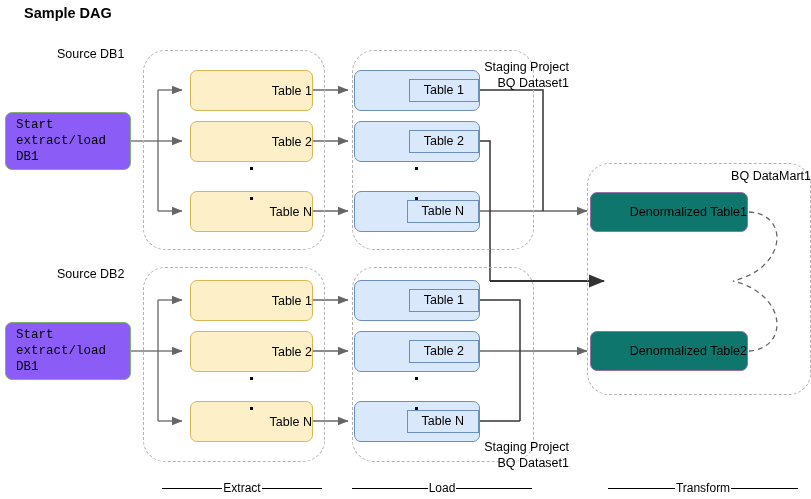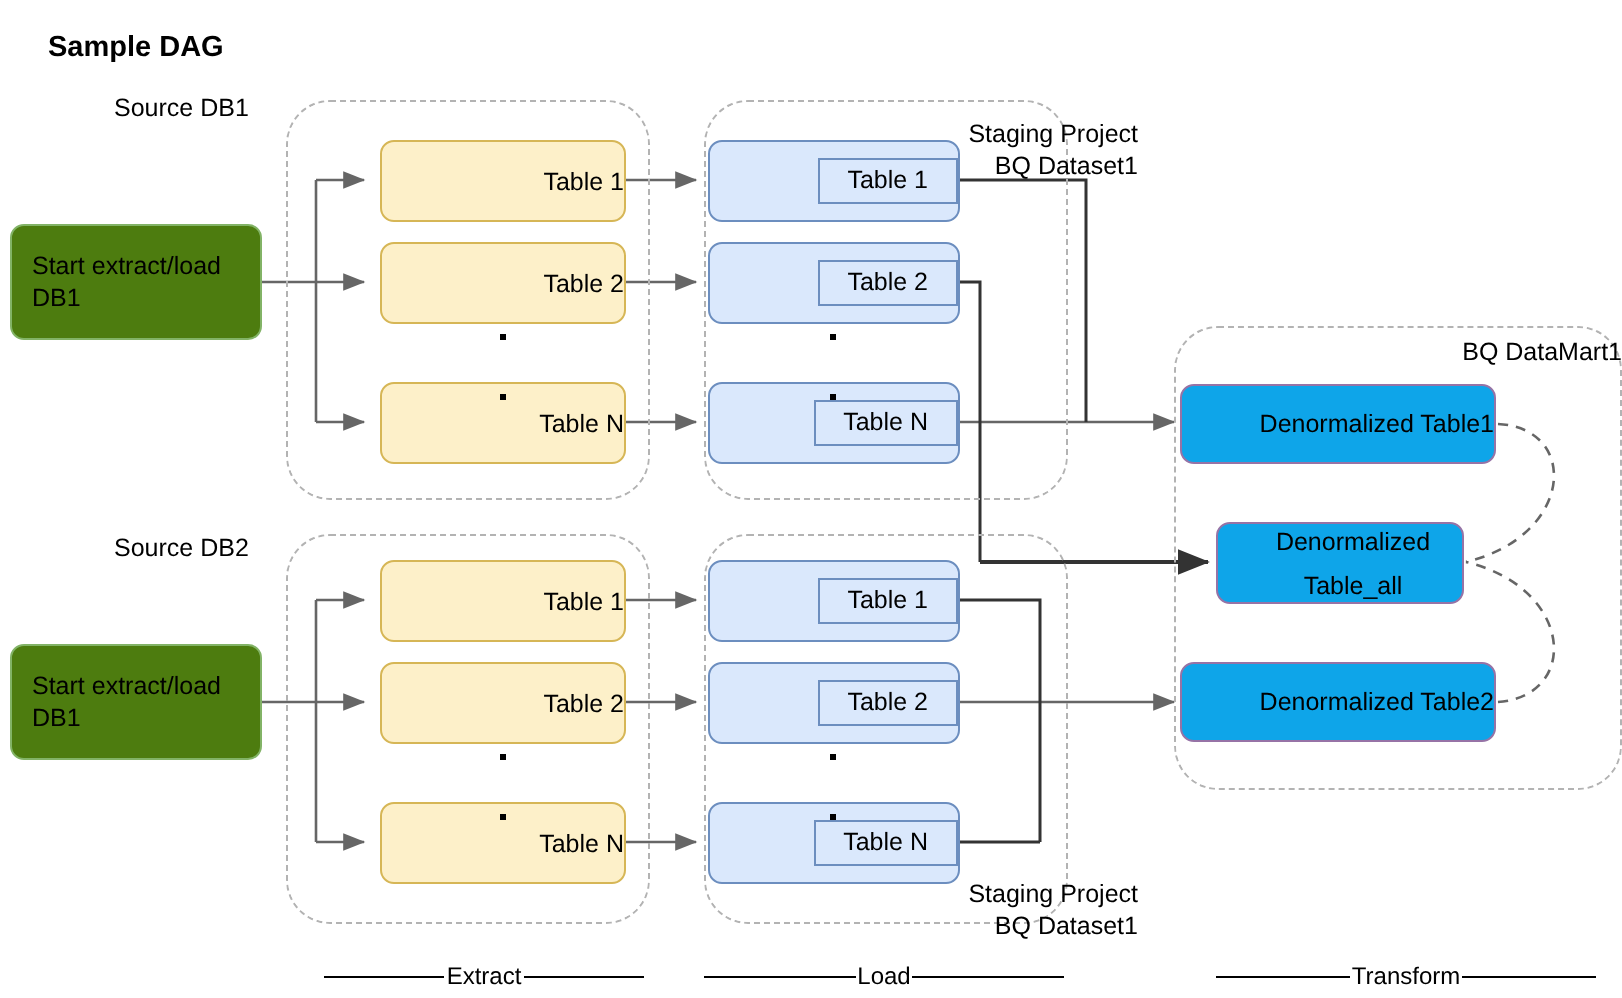--- a/index.html
+++ b/index.html
@@ -31,33 +31,34 @@
     display: flex;
     align-items: center;
     border-radius: 7px;
     font-size: 12.5px;
     line-height: 16px;
     z-index: 3;
   }
   .node.center { justify-content: flex-end; text-align: center; }
   .node.leftpad { justify-content: flex-start; padding-left: 10px; text-align: left; }
   .node-green {
-    background: #4d7c0f;
+    background: #8b5cf6;
     border: 1.4px solid #82b366;
+    font-family: Liberation Mono, monospace;
   }
   .node-yellow {
     background: #fdf0c9;
     border: 1.4px solid #d6b656;
   }
   .node-blue {
     background: #dae8fc;
     border: 1.4px solid #6c8ebf;
   }
   .node-purple {
-    background: #0ea5e9;
+    background: #0f766e;
     border: 1.4px solid #9673a6;
     padding-left: 13px;
   }
   .inner-box {
     box-sizing: border-box;
     border: 1.2px solid #6c8ebf;
     background: #dae8fc;
     padding: 2px 14px;
     font-size: 12.5px;
     line-height: 17px;
@@ -78,21 +79,20 @@
     z-index: 4;
     white-space: nowrap;
   }
   .caption.right { text-align: right; }
   .title {
     position: absolute;
     font-size: 14.5px;
     font-weight: bold;
     color: #000000;
     z-index: 5;
-    margin-top: 11px;
   }
   .dots {
     position: absolute;
     z-index: 4;
     display: flex;
     flex-direction: column;
     align-items: center;
     justify-content: space-between;
   }
   .dots i {
@@ -261,26 +261,20 @@
       <i></i>
     </div>
   <div class="node node-blue center" style="left:354px; top:401px; width:126px; height:41px;">
     <span class="inner-box">Table N</span>
   </div>
 
   <div class="node node-purple center" style="left:590px; top:192px; width:158px; height:40px;">
     <span>Denormalized Table1</span>
   </div>
 
-  <div class="node node-purple center" style="left:608px; top:261px; width:124px; height:41px;">
-    <span class="two-line">
-      <span>Denormalized</span>
-      <span>Table_all</span>
-    </span>
-  </div>
 
   <div class="node node-purple center" style="left:590px; top:331px; width:158px; height:40px;">
     <span>Denormalized Table2</span>
   </div>
 
   <div class="phase" style="left:352px; top:481px; width:180px;">
     <span class="rule"></span>
     <span class="ptxt">Load</span>
     <span class="rule"></span>
   </div>

